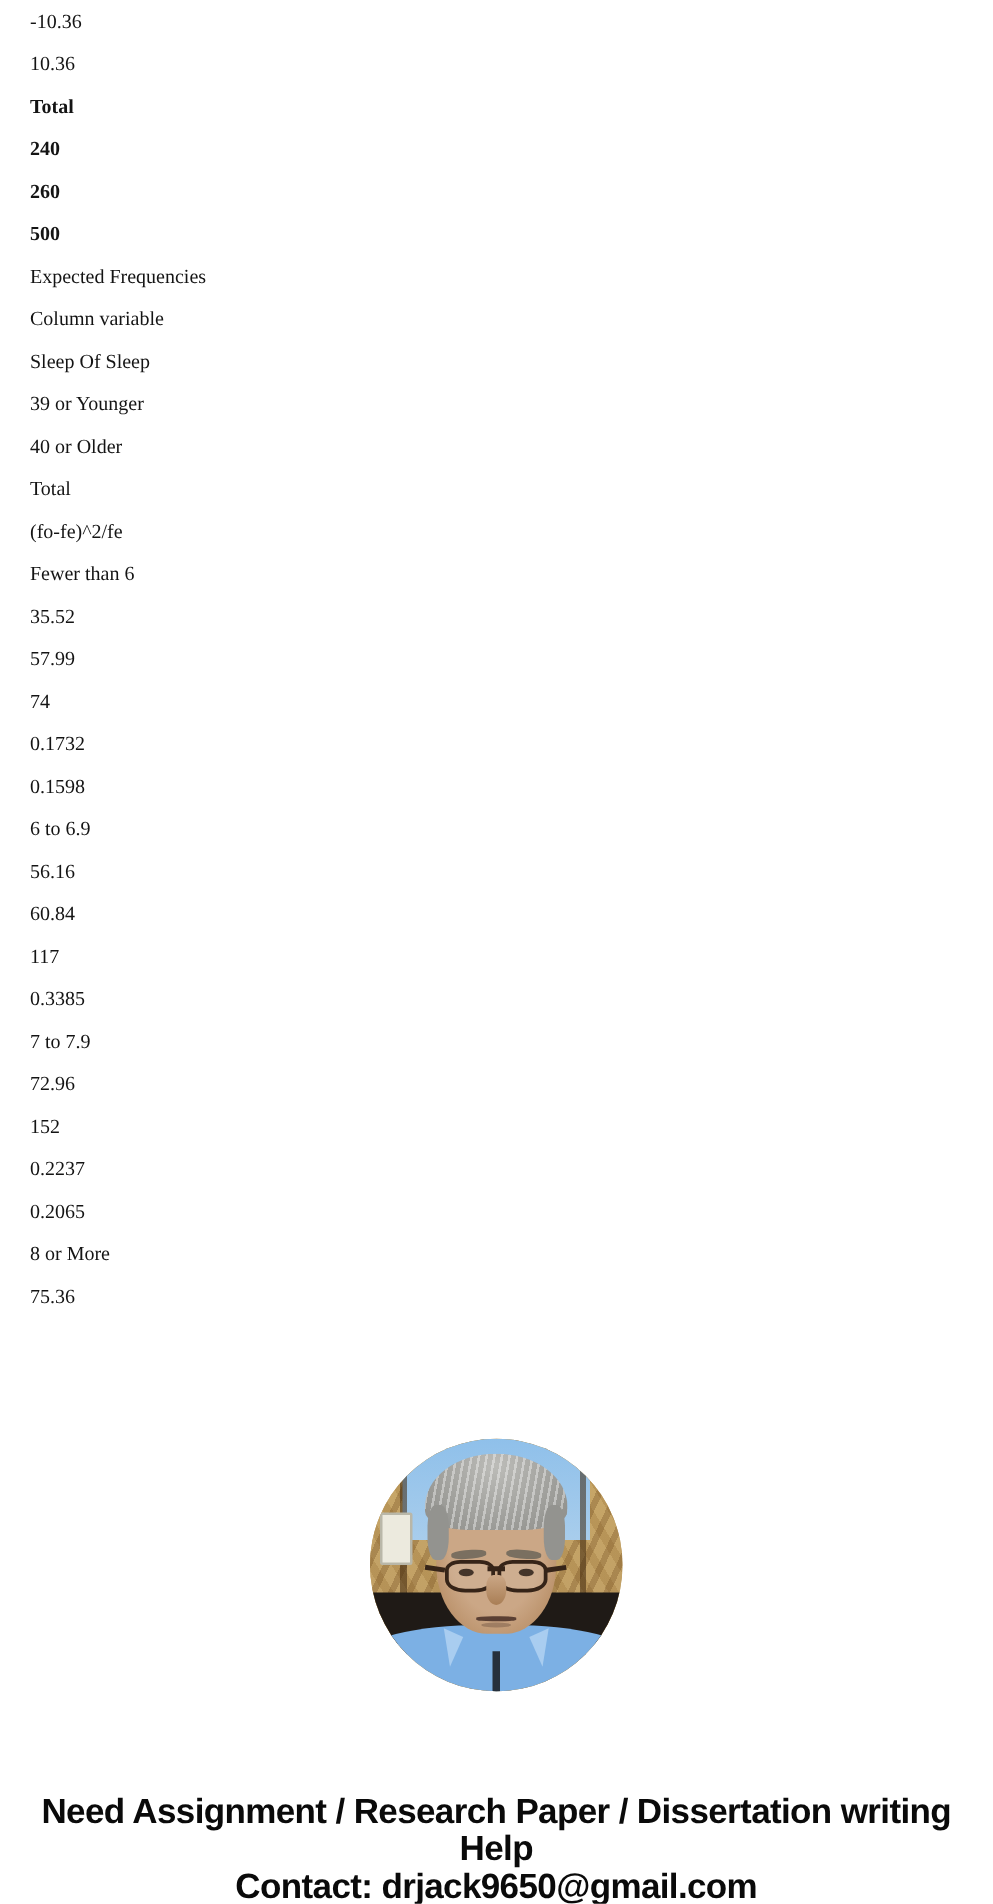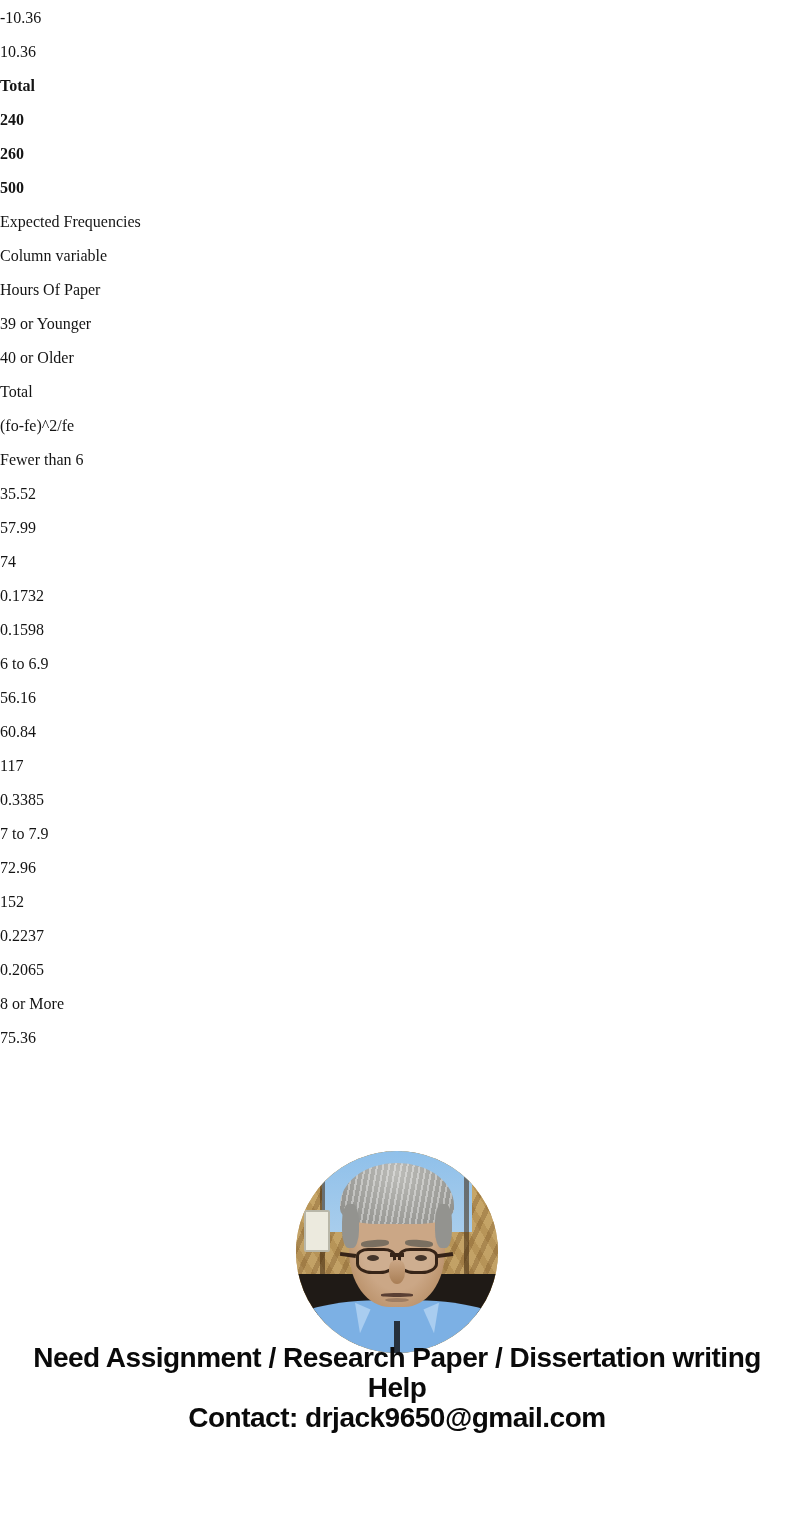--- a/index.html
+++ b/index.html
@@ -2,21 +2,21 @@
 <html><head>
 <meta charset="utf-8">
 <style>
   html,body{margin:0;padding:0;background:#ffffff;}
   body{
     width:794px;height:1523px;position:relative;overflow:hidden;
     font-family:"Liberation Serif", serif;color:#111111;
   }
 
   
-  .lines{padding:8px 0 0 0;}
+  .lines{padding:8px 0 0 24px;}
   .line{
     height:34px;
     font-size:16px;line-height:19px;
     font-family:"Liberation Serif", serif;
     color:#141414;
     white-space:pre;
   }
   .line.bold{font-weight:700;}
 
   
@@ -135,21 +135,21 @@
     left:42%;top:70.5%;width:16%;height:1.6%;
     background:#5a3f33;border-radius:40%;
   }
   .p-chin-shadow{
     left:44%;top:73%;width:12%;height:2%;
     background:rgba(90,63,51,.35);border-radius:50%;
   }
 
   
   .footer{
-    position:absolute;left:0;top:1343px;width:794px;
+    position:absolute;left:0;top:1434px;width:794px;
     text-align:center;
     font-family:"Liberation Sans", sans-serif;
     font-weight:700;color:#0a0a0a;
   }
   .footer h1, .footer .contact{
     margin:0 auto;max-width:745px;
     font-size:28px;line-height:30px;
     letter-spacing:-0.5px;font-weight:700;
   }
 </style>
@@ -160,21 +160,21 @@
 
   <section class="lines" id="lines">
       <div class="line">-10.36</div>
       <div class="line">10.36</div>
       <div class="line bold">Total</div>
       <div class="line bold">240</div>
       <div class="line bold">260</div>
       <div class="line bold">500</div>
       <div class="line">Expected Frequencies</div>
       <div class="line">Column variable</div>
-      <div class="line">Hours Of Paper</div>
+      <div class="line">Sleep Of Sleep</div>
       <div class="line">39 or Younger</div>
       <div class="line">40 or Older</div>
       <div class="line">Total</div>
       <div class="line">(fo-fe)^2/fe</div>
       <div class="line">Fewer than 6</div>
       <div class="line">35.52</div>
       <div class="line">57.99</div>
       <div class="line">74</div>
       <div class="line">0.1732</div>
       <div class="line">0.1598</div>

